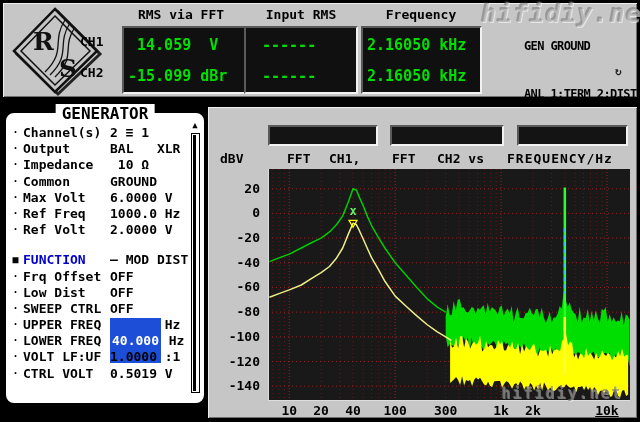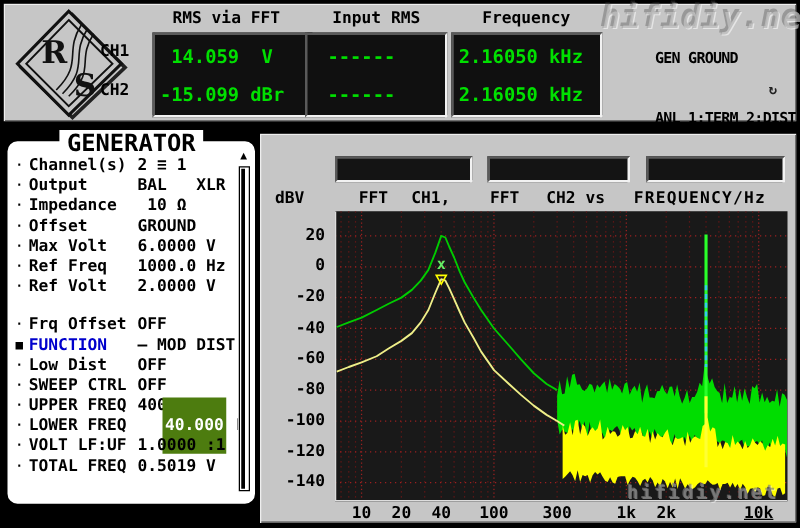--- a/index.html
+++ b/index.html
@@ -27,29 +27,29 @@
           color:#000;white-space:pre;line-height:16px;}
   .status .gap{margin-top:3px;}
   .refresh-icon{position:absolute;left:612px;top:62px;font-size:11px;color:#222;}
   .wm-top{position:absolute;left:478px;top:-4px;font-size:25px;font-style:italic;letter-spacing:1px;
           color:rgba(150,150,150,0.45);text-shadow:1px 1px 0 rgba(255,255,255,0.55),-1px -1px 0 rgba(70,70,70,0.35);
           pointer-events:none;}
   
   .gen-panel{position:absolute;left:4px;top:111px;width:202px;height:294px;background:#fff;
              border:2px solid #000;border-radius:10px;box-sizing:border-box;}
   .gen-title{position:absolute;top:-9px;left:50%;transform:translateX(-50%);background:#fff;
-             padding:0 6px;font-size:19px;color:#000;white-space:nowrap;}
+             padding:0 6px;font-size:16px;color:#000;white-space:nowrap;}
   .gen-rows{position:absolute;left:2px;top:12px;right:14px;bottom:2px;overflow:hidden;}
   .gen-row{height:16.2px;line-height:16.2px;font-size:13px;color:#000;white-space:pre;}
   .gen-spacer{height:14px;}
   .bullet{display:inline-block;width:15px;text-align:center;font-size:10px;vertical-align:top;}
   .g-label{display:inline-block;width:87px;}
   .g-label.blue{color:#0000cc;}
   .g-value{white-space:pre;}
-  .hl{background:#4d7c0f;color:#fff;padding:15px 2px;margin-left:20px;}
+  .hl{background:#1d4ed8;color:#fff;padding:15px 2px;}
   .scrollbar{position:absolute;right:3px;top:6px;width:12px;bottom:6px;}
   .scroll-up{position:absolute;top:0;left:0;width:12px;text-align:center;font-size:9px;color:#000;line-height:12px;}
   .scroll-track{position:absolute;left:2px;top:14px;bottom:4px;width:7px;border:1px solid #000;}
   .scroll-thumb{position:absolute;left:1px;top:1px;bottom:1px;width:3px;background:#000;}
   
   .chart-panel{position:absolute;left:208px;top:107px;width:429px;height:311px;background:#c6c6c6;
                box-shadow:inset 1px 1px 0 #eeeeee, inset -1px -1px 0 #6f6f6f;}
   .softkey{position:absolute;top:18px;height:21px;background:#141414;border:2px solid;
            border-color:#5a5a5a #f2f2f2 #f2f2f2 #5a5a5a;box-sizing:border-box;}
   .sk1{left:60px;width:110px;} .sk2{left:182px;width:114px;} .sk3{left:309px;width:111px;}
@@ -109,33 +109,33 @@
     <span class="refresh-icon">↻</span>
     <div class="wm-top">hifidiy.net</div>
   </div>
 
   <div class="gen-panel">
     <div class="gen-title">GENERATOR</div>
     <div class="gen-rows" id="gen-rows">
         <div class="gen-row"><span class="bullet">·</span><span class="g-label">Channel(s)</span><span class="g-value">2 ≡ 1</span></div>
         <div class="gen-row"><span class="bullet">·</span><span class="g-label">Output</span><span class="g-value">BAL   XLR</span></div>
         <div class="gen-row"><span class="bullet">·</span><span class="g-label">Impedance</span><span class="g-value"> 10 Ω</span></div>
-        <div class="gen-row"><span class="bullet">·</span><span class="g-label">Offset</span><span class="g-value">GROUND</span></div>
+        <div class="gen-row"><span class="bullet">·</span><span class="g-label">Common</span><span class="g-value">GROUND</span></div>
         <div class="gen-row"><span class="bullet">·</span><span class="g-label">Max Volt</span><span class="g-value">6.0000 V</span></div>
         <div class="gen-row"><span class="bullet">·</span><span class="g-label">Ref Freq</span><span class="g-value">1000.0 Hz</span></div>
         <div class="gen-row"><span class="bullet">·</span><span class="g-label">Ref Volt</span><span class="g-value">2.0000 V</span></div>
         <div class="gen-spacer"></div>
+        <div class="gen-row"><span class="bullet">■</span><span class="g-label blue">FUNCTION</span><span class="g-value">– MOD DIST</span></div>
         <div class="gen-row"><span class="bullet">·</span><span class="g-label">Frq Offset</span><span class="g-value">OFF</span></div>
-        <div class="gen-row"><span class="bullet">■</span><span class="g-label blue">FUNCTION</span><span class="g-value">– MOD DIST</span></div>
         <div class="gen-row"><span class="bullet">·</span><span class="g-label">Low Dist</span><span class="g-value">OFF</span></div>
         <div class="gen-row"><span class="bullet">·</span><span class="g-label">SWEEP CTRL</span><span class="g-value">OFF</span></div>
         <div class="gen-row"><span class="bullet">·</span><span class="g-label">UPPER FREQ</span><span class="g-value">4000.0 Hz</span></div>
         <div class="gen-row"><span class="bullet">·</span><span class="g-label">LOWER FREQ</span><span class="g-value"><span class="hl">40.000</span> Hz</span></div>
         <div class="gen-row"><span class="bullet">·</span><span class="g-label">VOLT LF:UF</span><span class="g-value">1.0000 :1</span></div>
-        <div class="gen-row"><span class="bullet">·</span><span class="g-label">TOTAL FREQ</span><span class="g-value">0.5019 V</span></div>
+        <div class="gen-row"><span class="bullet">·</span><span class="g-label">CTRL VOLT</span><span class="g-value">0.5019 V</span></div>
       </div>
     <div class="scrollbar">
       <div class="scroll-up">▲</div>
       <div class="scroll-track">
         <div class="scroll-thumb"></div>
       </div>
     </div>
   </div>
 
   <div class="chart-panel">

